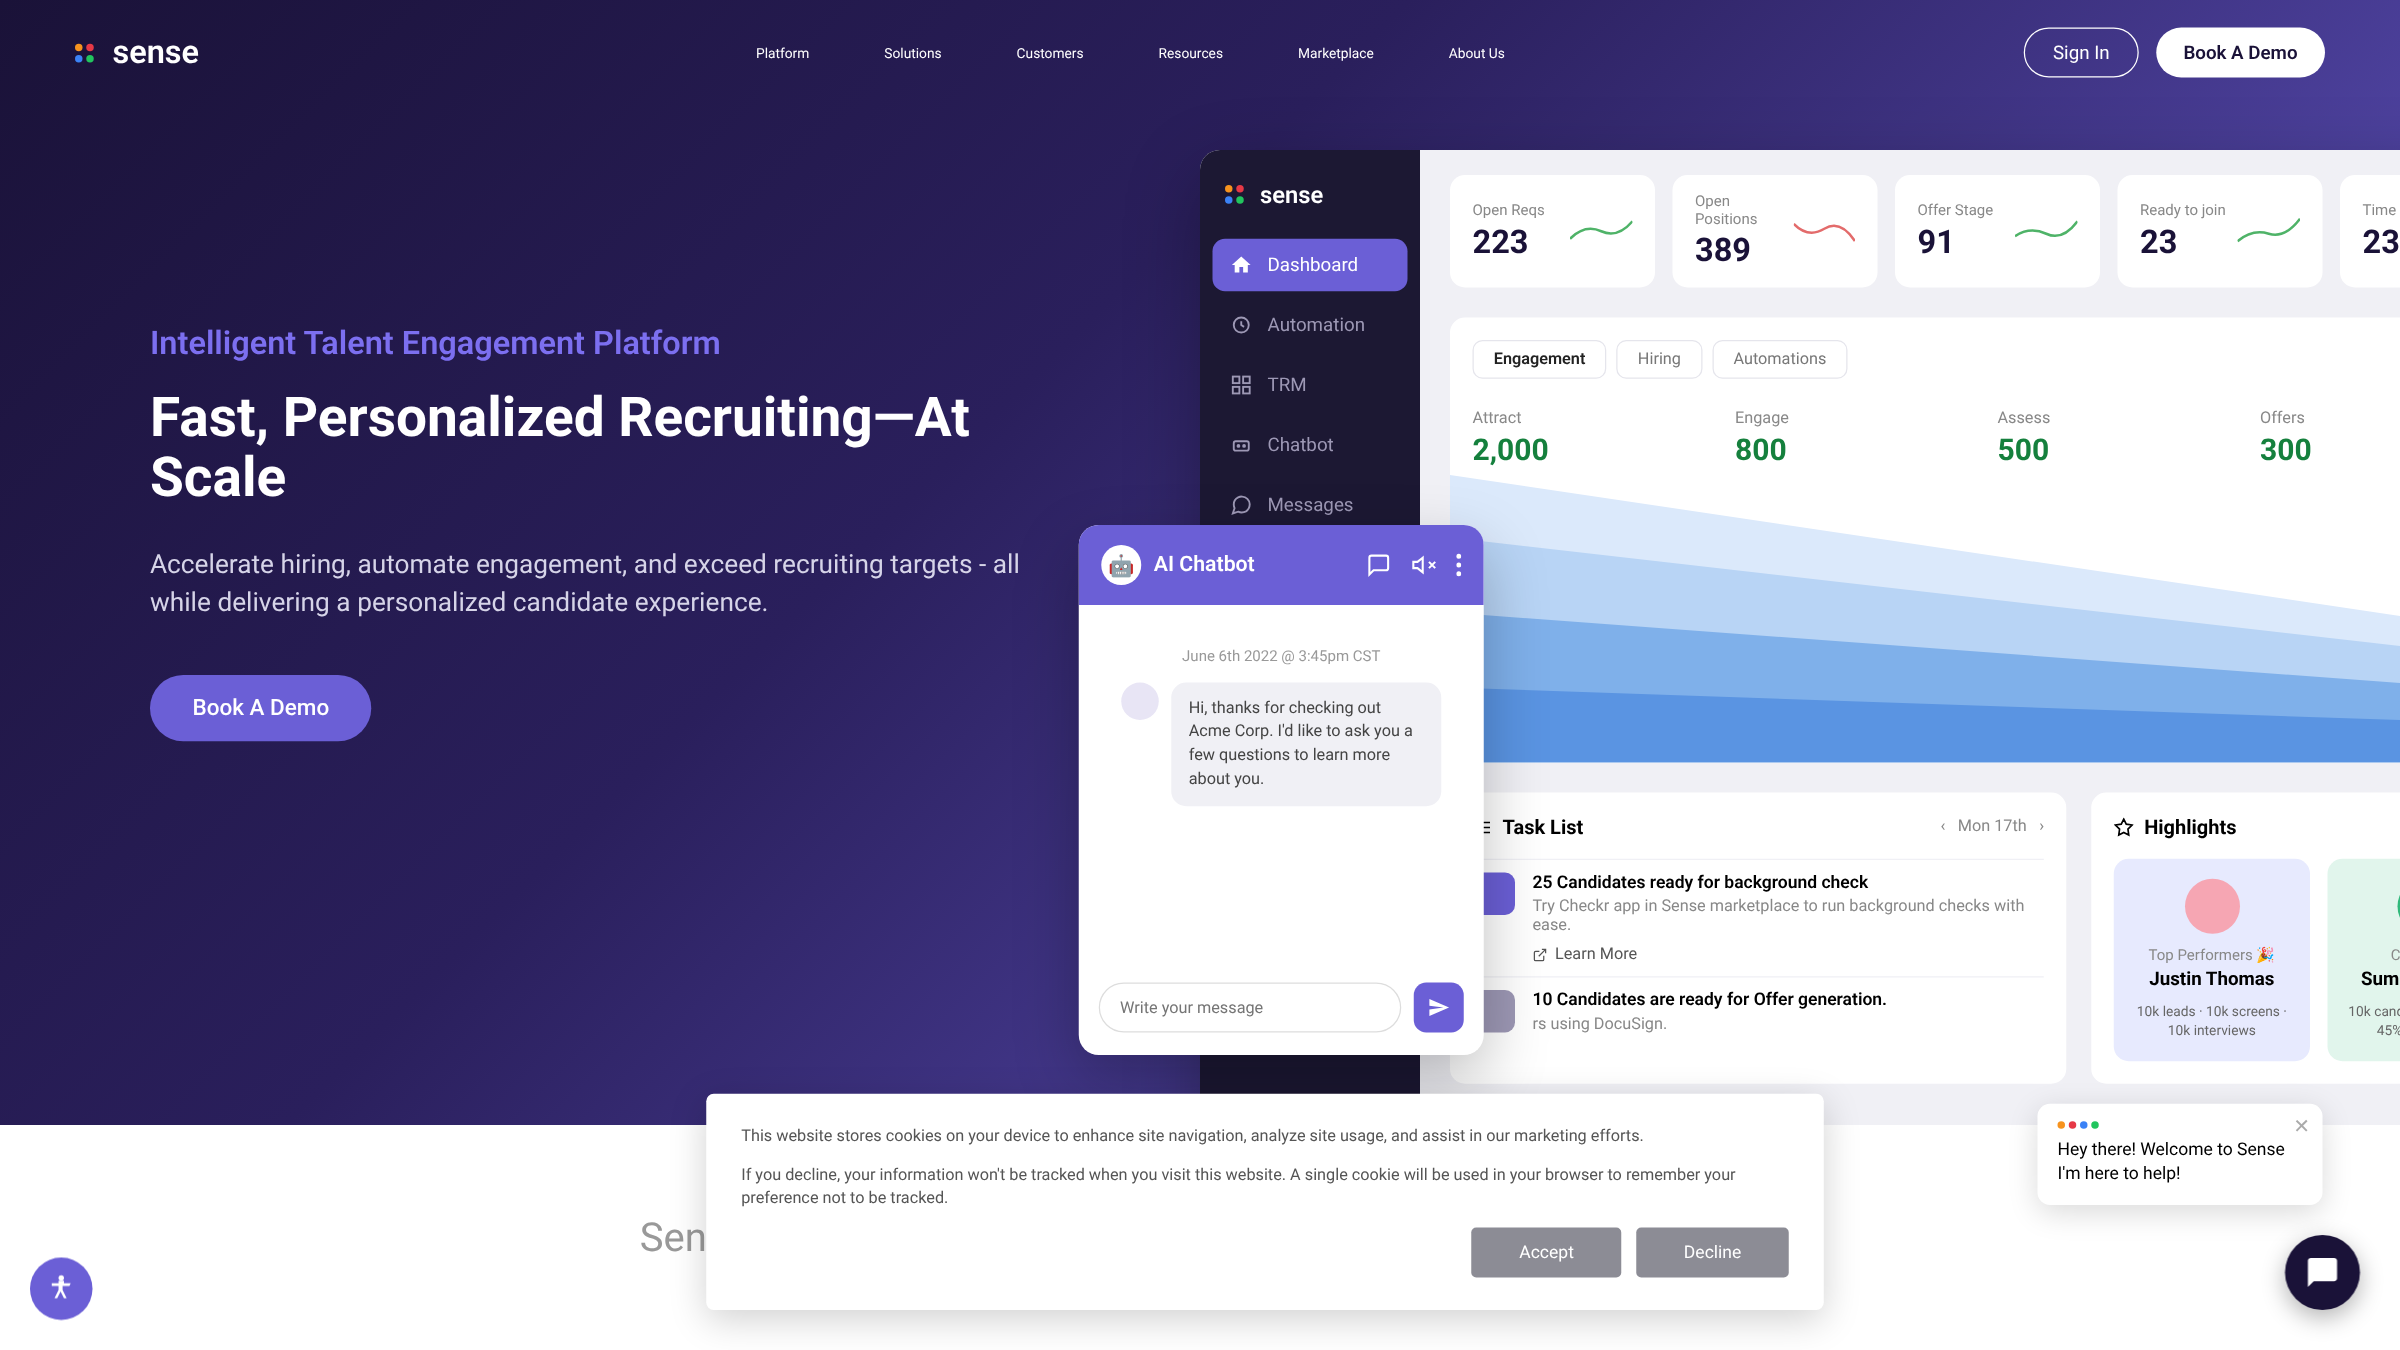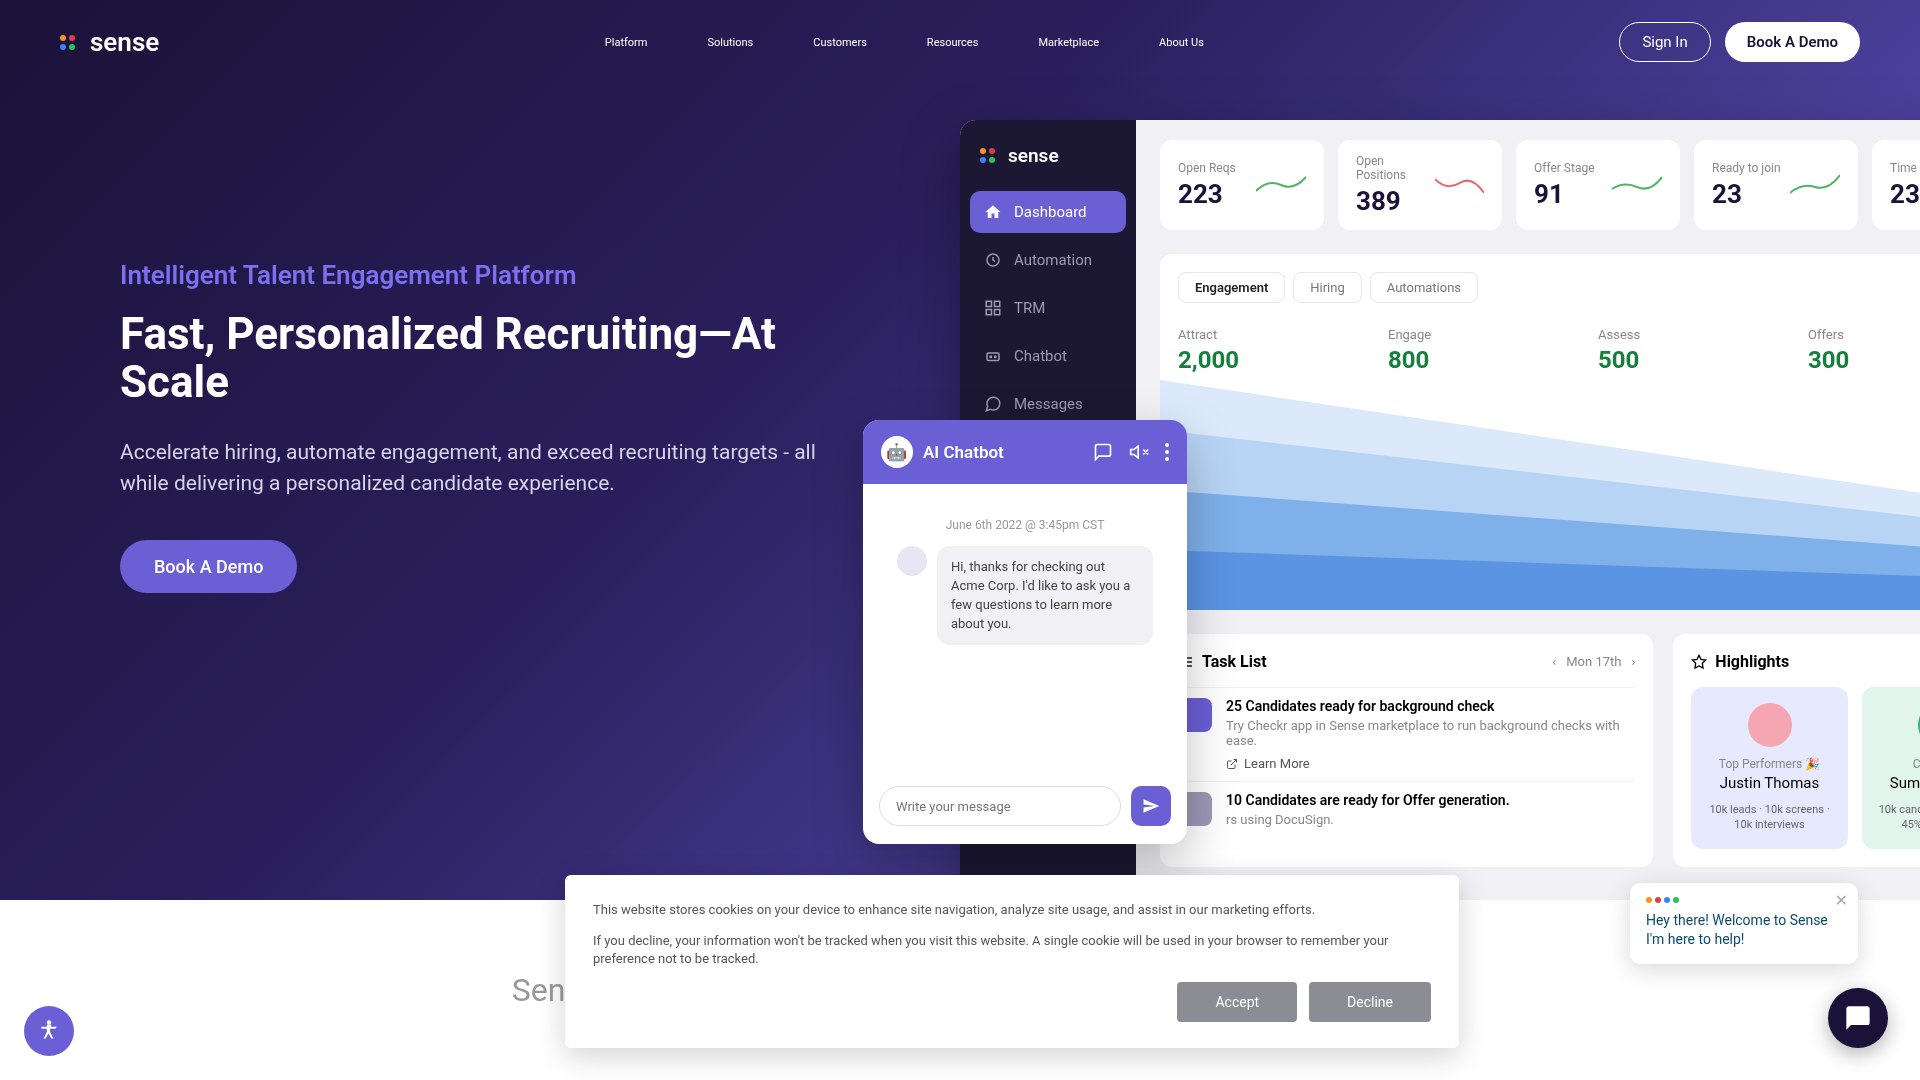--- a/index.html
+++ b/index.html
@@ -52,21 +52,21 @@
 .task-title{font-size:14px;font-weight:600;margin-bottom:4px}
 .task-desc{font-size:13px;color:#888}
 .task-learn{font-size:13px;color:#555;margin-top:8px;display:flex;align-items:center;gap:6px;cursor:pointer}
 .highlight-cards{display:flex;gap:14px}
 .hcard{flex:1;border-radius:12px;padding:16px;text-align:center}
 .hcard.blue{background:#e7eafe}
 .hcard.green{background:#e1f5ec}
 .hcard-avatar{width:44px;height:44px;border-radius:50%;background:#f6a6b3;margin:0 auto 10px}
 .hcard-av-green{background:#2fb97a;display:flex;align-items:center;justify-content:center;color:#fff}
 .hcard-label{font-size:12px;color:#888}
-.hcard-name{font-size:15px;font-weight:400;margin:3px 0 10px}
+.hcard-name{font-size:15px;font-weight:700;margin:3px 0 10px}
 .hcard-stats{font-size:11px;color:#666;line-height:1.4}
 .chatbot{position:absolute;left:863px;top:420px;width:324px;background:#fff;border-radius:16px;box-shadow:0 20px 50px rgba(0,0,0,.25);overflow:hidden}
 .cb-header{background:#6b5fd6;padding:16px 18px;display:flex;align-items:center;justify-content:space-between}
 .cb-title{display:flex;align-items:center;gap:10px;color:#fff;font-weight:600;font-size:17px}
 .cb-avatar{width:32px;height:32px;border-radius:50%;background:#fff;display:flex;align-items:center;justify-content:center}
 .cb-icons{display:flex;gap:16px;color:#fff}
 .cb-body{padding:34px;min-height:290px}
 .cb-time{text-align:center;font-size:12px;color:#999;margin-bottom:14px}
 .cb-msg{display:flex;gap:10px}
 .cb-msg-avatar{width:30px;height:30px;border-radius:50%;background:#e8e5f5;flex-shrink:0}
@@ -76,21 +76,21 @@
 .cb-send{width:40px;height:40px;background:#6b5fd6;border:none;border-radius:10px;color:#fff;cursor:pointer;display:flex;align-items:center;justify-content:center}
 .banner{position:absolute;left:0;right:0;top:900px;height:180px;display:flex;align-items:center;justify-content:center;color:#999;font-size:32px}
 .cookie{position:fixed;left:565px;bottom:32px;width:894px;background:#fff;border-radius:6px;box-shadow:0 8px 30px rgba(0,0,0,.18);padding:26px 28px}
 .cookie p{font-size:13px;color:#555;margin-bottom:12px;line-height:1.4}
 .cookie-btns{display:flex;justify-content:flex-end;gap:12px;margin-top:14px}
 .cookie-btns button{padding:12px 38px;border:none;border-radius:4px;background:#8c8c95;color:#fff;font-size:14px;cursor:pointer}
 .chat-popup{position:fixed;right:62px;bottom:116px;width:228px;background:#fff;border-radius:10px;box-shadow:0 6px 24px rgba(0,0,0,.15);padding:14px 16px}
 .chat-popup-close{position:absolute;right:10px;top:8px;color:#aaa;cursor:pointer;font-size:16px}
 .chat-popup-dots{display:flex;gap:3px;margin-bottom:8px}
 .chat-popup-dots span{width:6px;height:6px;border-radius:50%}
-.chat-popup-text{font-size:14px;color:#0c4a6e;line-height:1.4}
+.chat-popup-text{font-size:14px;color:#000000;line-height:1.4}
 .chat-fab{position:fixed;right:32px;bottom:32px;width:60px;height:60px;border-radius:50%;background:#1a1238;color:#fff;display:flex;align-items:center;justify-content:center;cursor:pointer;box-shadow:0 6px 20px rgba(0,0,0,.3)}
 .access-fab{position:fixed;left:24px;bottom:24px;width:50px;height:50px;border-radius:50%;background:#6b5fd6;color:#fff;display:flex;align-items:center;justify-content:center;cursor:pointer}
 </style>
 </head>
 <body>
 
 <div class="hero">
   <nav class="nav">
     <div class="logo">
       <span class="logo-dots">

